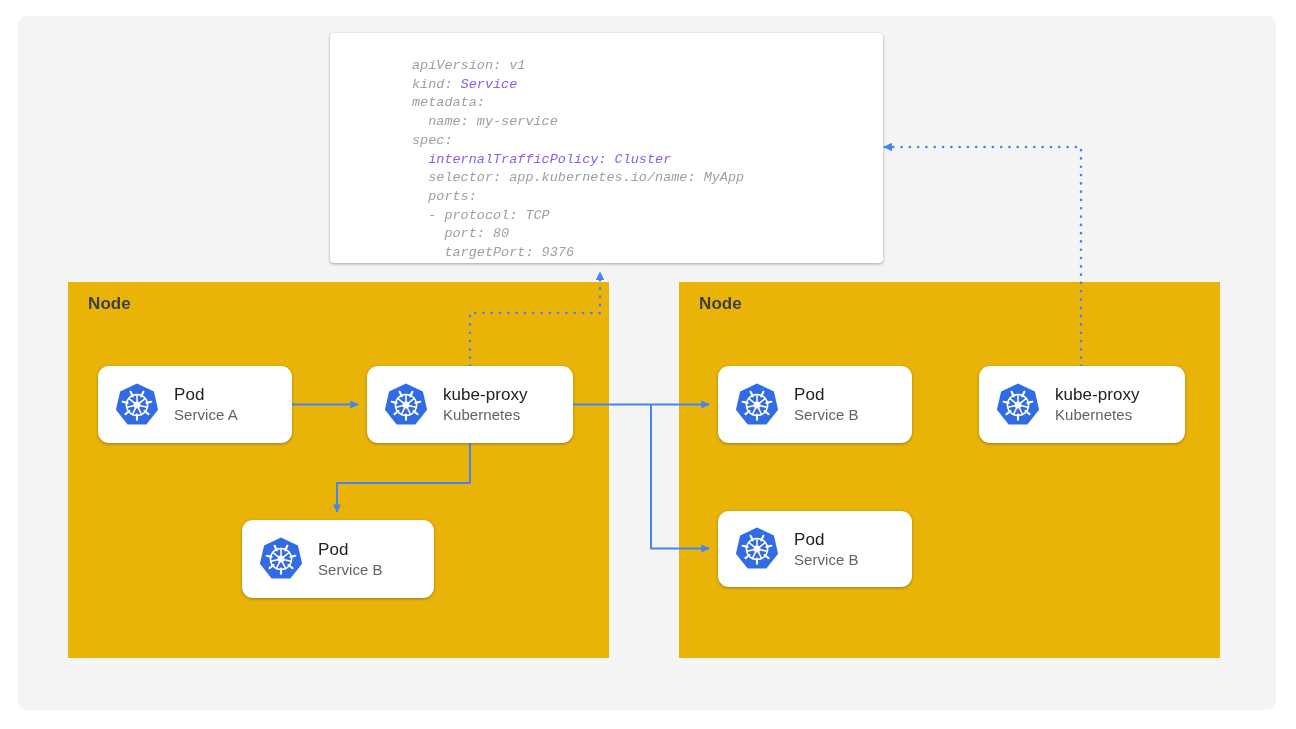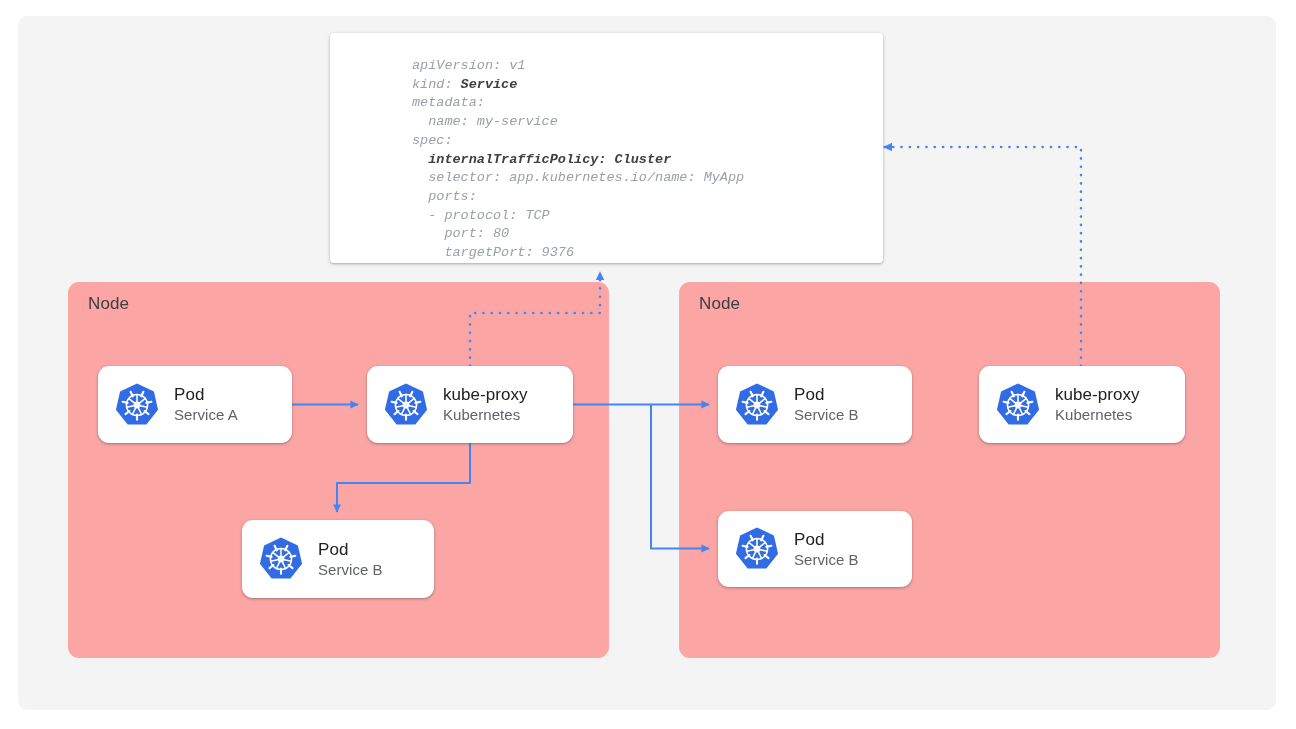--- a/index.html
+++ b/index.html
@@ -29,22 +29,23 @@
     top: 16px;
     width: 1258px;
     height: 694px;
     background: #F4F4F4;
     border-radius: 9px;
   }
 
   
   .node {
     position: absolute;
-    background: #fca5a5;
-    border-radius: 11px;
+    background: #eab308;
+    border-radius: 0;
+    font-weight: bold;
   }
   .node-left  { left: 68px;  top: 282px; width: 541px; height: 376px; }
   .node-right { left: 679px; top: 282px; width: 541px; height: 376px; }
 
   .node-label {
     position: absolute;
     left: 20px;
     top: 12px;
     font-size: 17px;
     color: #3C4043;
@@ -114,22 +115,22 @@
     left: 82px;
     top: 24px;
     font-family: "Liberation Mono", "DejaVu Sans Mono", monospace;
     font-size: 13.5px;
     line-height: 18.7px;
     color: #9AA0A6;
     font-style: italic;
     white-space: pre;
   }
   .yaml-body .b {
-    font-weight: bold;
-    color: #404040;
+    font-weight: normal;
+    color: #8b5cf6;
   }
 
   
   .wires {
     position: absolute;
     left: 0; top: 0;
     width: 1296px;
     height: 729px;
     overflow: visible;
     pointer-events: none;

